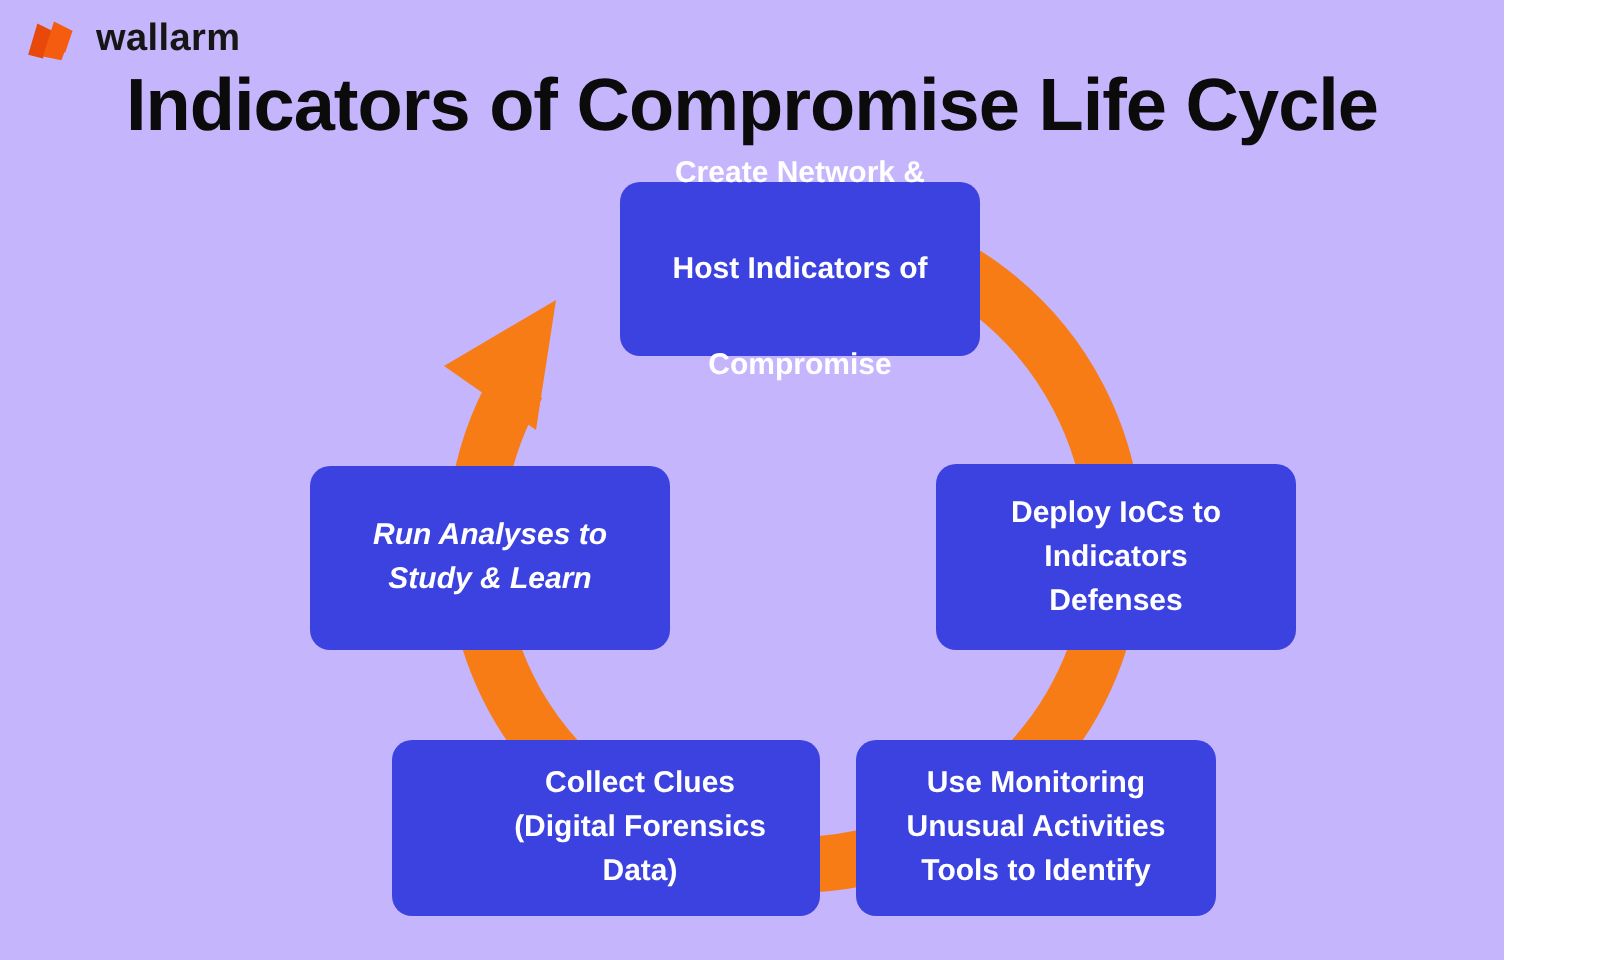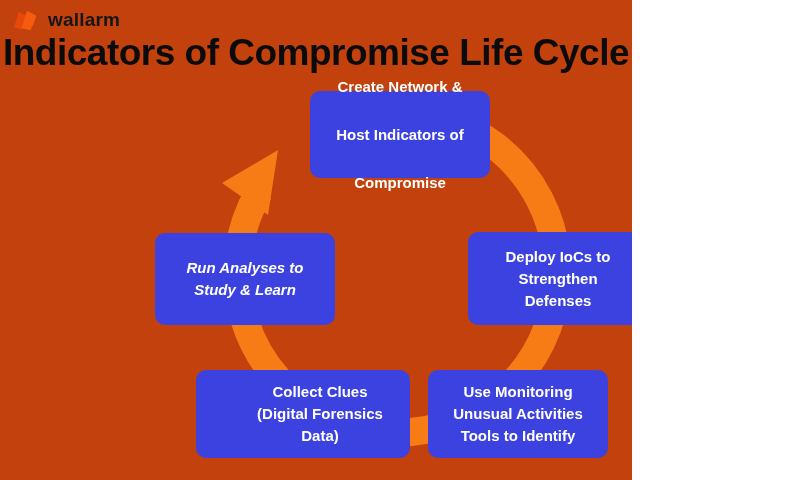--- a/index.html
+++ b/index.html
@@ -1,21 +1,21 @@
 <!DOCTYPE html>
 <html style="--box-blue: #3c42e0; --arrow-orange: #f87c16; --logo-orange: #f65c0f; --logo-orange-dark: #e8480a; --title-black: #0b0b0b;"><head>
 <meta charset="utf-8">
 <style>
   html, body { margin: 0; padding: 0; background: #ffffff; }
   .stage {
     position: relative;
-    width: 632px;
+    width: 752px;
     height: 480px;
     overflow: hidden;
-    background: #c2410c;
+    background: #c4b5fd;
     font-family: "Liberation Sans", sans-serif;
   }
   .logo {
     position: absolute;
     top: 8px;
     left: 13px;
     display: flex;
     align-items: center;
     gap: 7px;
     z-index: 3;
@@ -91,21 +91,21 @@
   </svg>
 
   <div class="step step-top">
     <span>Create Network &amp;</span>
     <span>Host Indicators of</span>
     <span>Compromise</span>
   </div>
 
   <div class="step step-right">
     <span>Deploy IoCs to</span>
-    <span>Strengthen</span>
+    <span>Indicators</span>
     <span>Defenses</span>
   </div>
 
   <div class="step step-bottom-right">
     <span>Use Monitoring</span>
     <span>Unusual Activities</span>
     <span>Tools to Identify</span>
   </div>
 
   <div class="step step-bottom-left">

